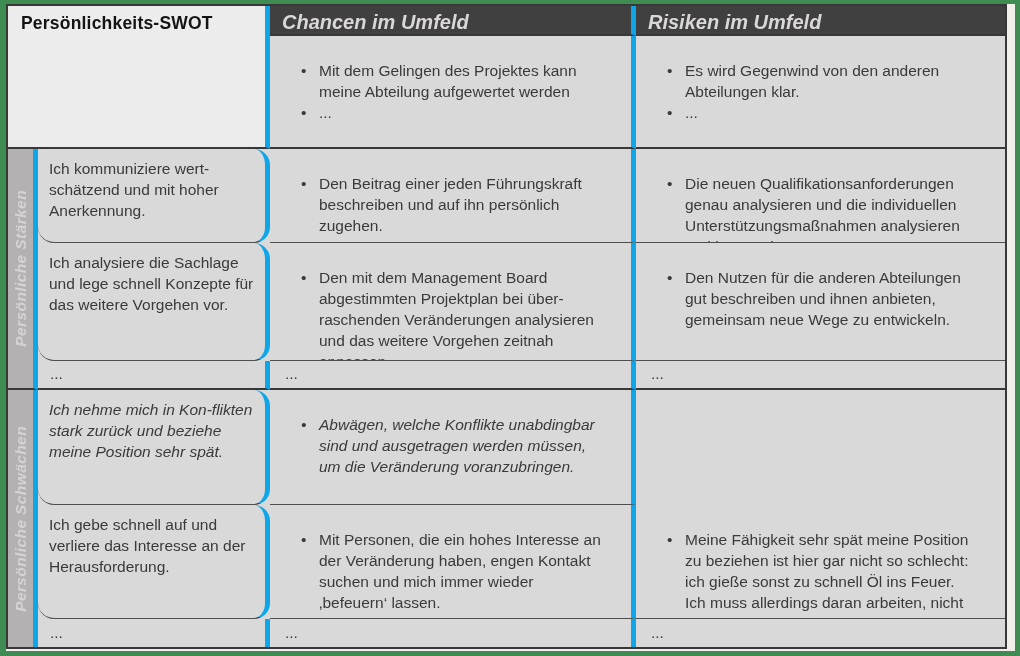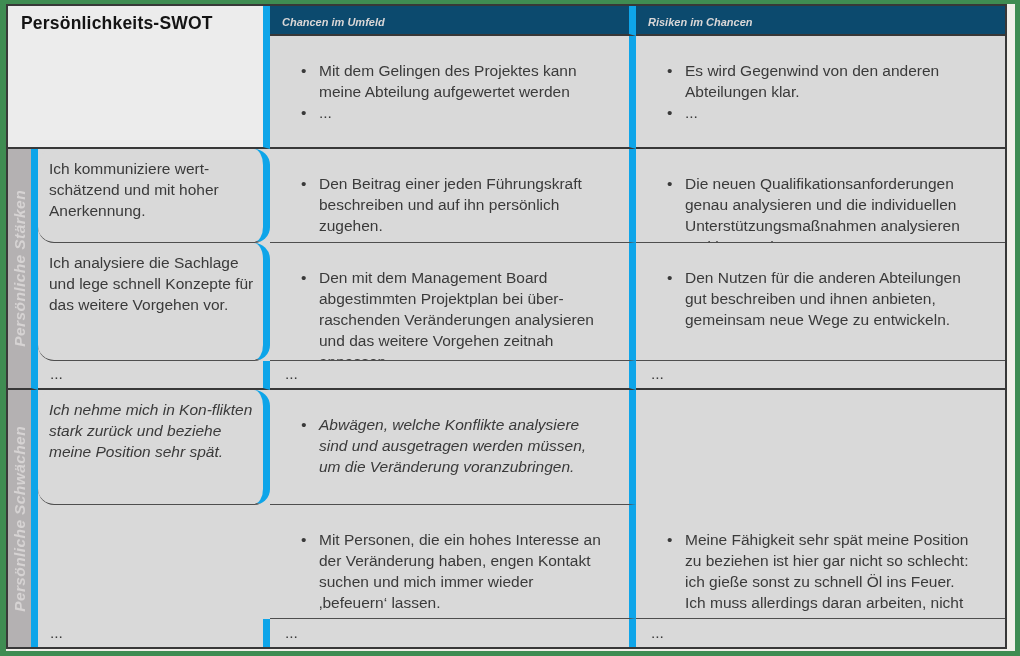--- a/index.html
+++ b/index.html
@@ -22,33 +22,33 @@
     width: 1001px; height: 645px;
     border: 2px solid #383838;
     display: grid;
     grid-template-columns: 30px 232px 366px 369px;
     grid-template-rows: 30px 113px 94px 118px 29px 115px 114px 28px;
     background: #d9d9d9;
     font-size: 15.5px; line-height: 21px; color: #3a3a3a;
   }
   .cell {
     box-sizing: border-box; overflow: hidden;
-    border-right: 7px solid #0ea5e9; border-bottom: 1px solid #4e4e4e;
+    border-right: 5px solid #0ea5e9; border-bottom: 1px solid #4e4e4e;
     background: #d9d9d9;
   }
   .col-last { border-right: none; }
   .row-last { border-bottom: none; }
   .thick-bottom { border-bottom-width: 2px; border-bottom-color: #383838; }
 
   .cell-topleft { grid-column: 1 / 3; grid-row: 1 / 3; background: #ececec; padding: 7px 13px; }
   .page-title { font-size: 17.5px; font-weight: bold; color: #141414; margin: 0; letter-spacing: 0.2px; }
 
   .head {
-    background: #0c4a6e; color: #dad7d7;
-    font-style: italic; font-weight: bold; font-size: 11px;
+    background: #404040; color: #dad7d7;
+    font-style: italic; font-weight: bold; font-size: 20px;
     padding: 4px 12px; line-height: 24px;
   }
   .c3 { grid-column: 3; } .c4 { grid-column: 4; } .c2 { grid-column: 2; }
   .r1 { grid-row: 1; } .r2 { grid-row: 2; } .r3 { grid-row: 3; } .r4 { grid-row: 4; }
   .r5 { grid-row: 5; } .r6 { grid-row: 6; font-style: italic; } .r7 { grid-row: 7; } .r8 { grid-row: 8; }
 
   .strip { background: #b4b1b2; display: flex; align-items: center; justify-content: center; }
   .strip-staerken { grid-column: 1; grid-row: 3 / 6; }
   .strip-schwaechen { grid-column: 1; grid-row: 6 / 9; }
   .strip .vlabel {
@@ -68,21 +68,21 @@
 <body>
 
 <div class="frame">
   <div class="swot-table">
 
     <div class="cell cell-topleft thick-bottom">
       <h1 class="page-title">Persönlichkeits-SWOT</h1>
     </div>
 
     <div class="cell head c3 r1 thick-bottom">Chancen im Umfeld</div>
-    <div class="cell head c4 r1 col-last thick-bottom">Risiken im Chancen</div>
+    <div class="cell head c4 r1 col-last thick-bottom">Risiken im Umfeld</div>
 
     <div class="cell blist c3 r2 thick-bottom">
       <ul>
           <li>Mit dem Gelingen des Projektes kann meine Abteilung aufgewertet werden</li>
           <li>...</li>
         </ul>
     </div>
     <div class="cell blist c4 r2 col-last thick-bottom">
       <ul>
           <li>Es wird Gegenwind von den anderen Abteilungen klar.</li>
@@ -122,24 +122,25 @@
     <div class="cell dots bl c3 r5 thick-bottom">...</div>
     <div class="cell dots bl c4 r5 col-last thick-bottom">...</div>
 
     <div class="cell strip strip-schwaechen row-last">
       <span class="vlabel">Persönliche Schwächen</span>
     </div>
 
     <div class="cell stmt c2 r6">Ich nehme mich in Kon-flikten stark zurück und beziehe meine Position sehr spät.</div>
     <div class="cell blist c3 r6">
       <ul>
-          <li>Abwägen, welche Konflikte analysiere sind und ausgetragen werden müssen, um die Veränderung voranzubringen.</li>
+          <li>Abwägen, welche Konflikte unabdingbar sind und ausgetragen werden müssen, um die Veränderung voranzubringen.</li>
         </ul>
     </div>
 
+    <div class="cell stmt c2 r7">Ich gebe schnell auf und verliere das Interesse an der Herausforderung.</div>
     <div class="cell blist c3 r7">
       <ul>
           <li>Mit Personen, die ein hohes Interesse an der Veränderung haben, engen Kontakt suchen und mich immer wieder ‚befeuern‘ lassen.</li>
         </ul>
     </div>
     <div class="cell blist c4 r7 col-last">
       <ul>
           <li>Meine Fähigkeit sehr spät meine Position zu beziehen ist hier gar nicht so schlecht: ich gieße sonst zu schnell Öl ins Feuer. Ich muss allerdings daran arbeiten, nicht so stark in die Defensive zu geraten.</li>
         </ul>
     </div>

